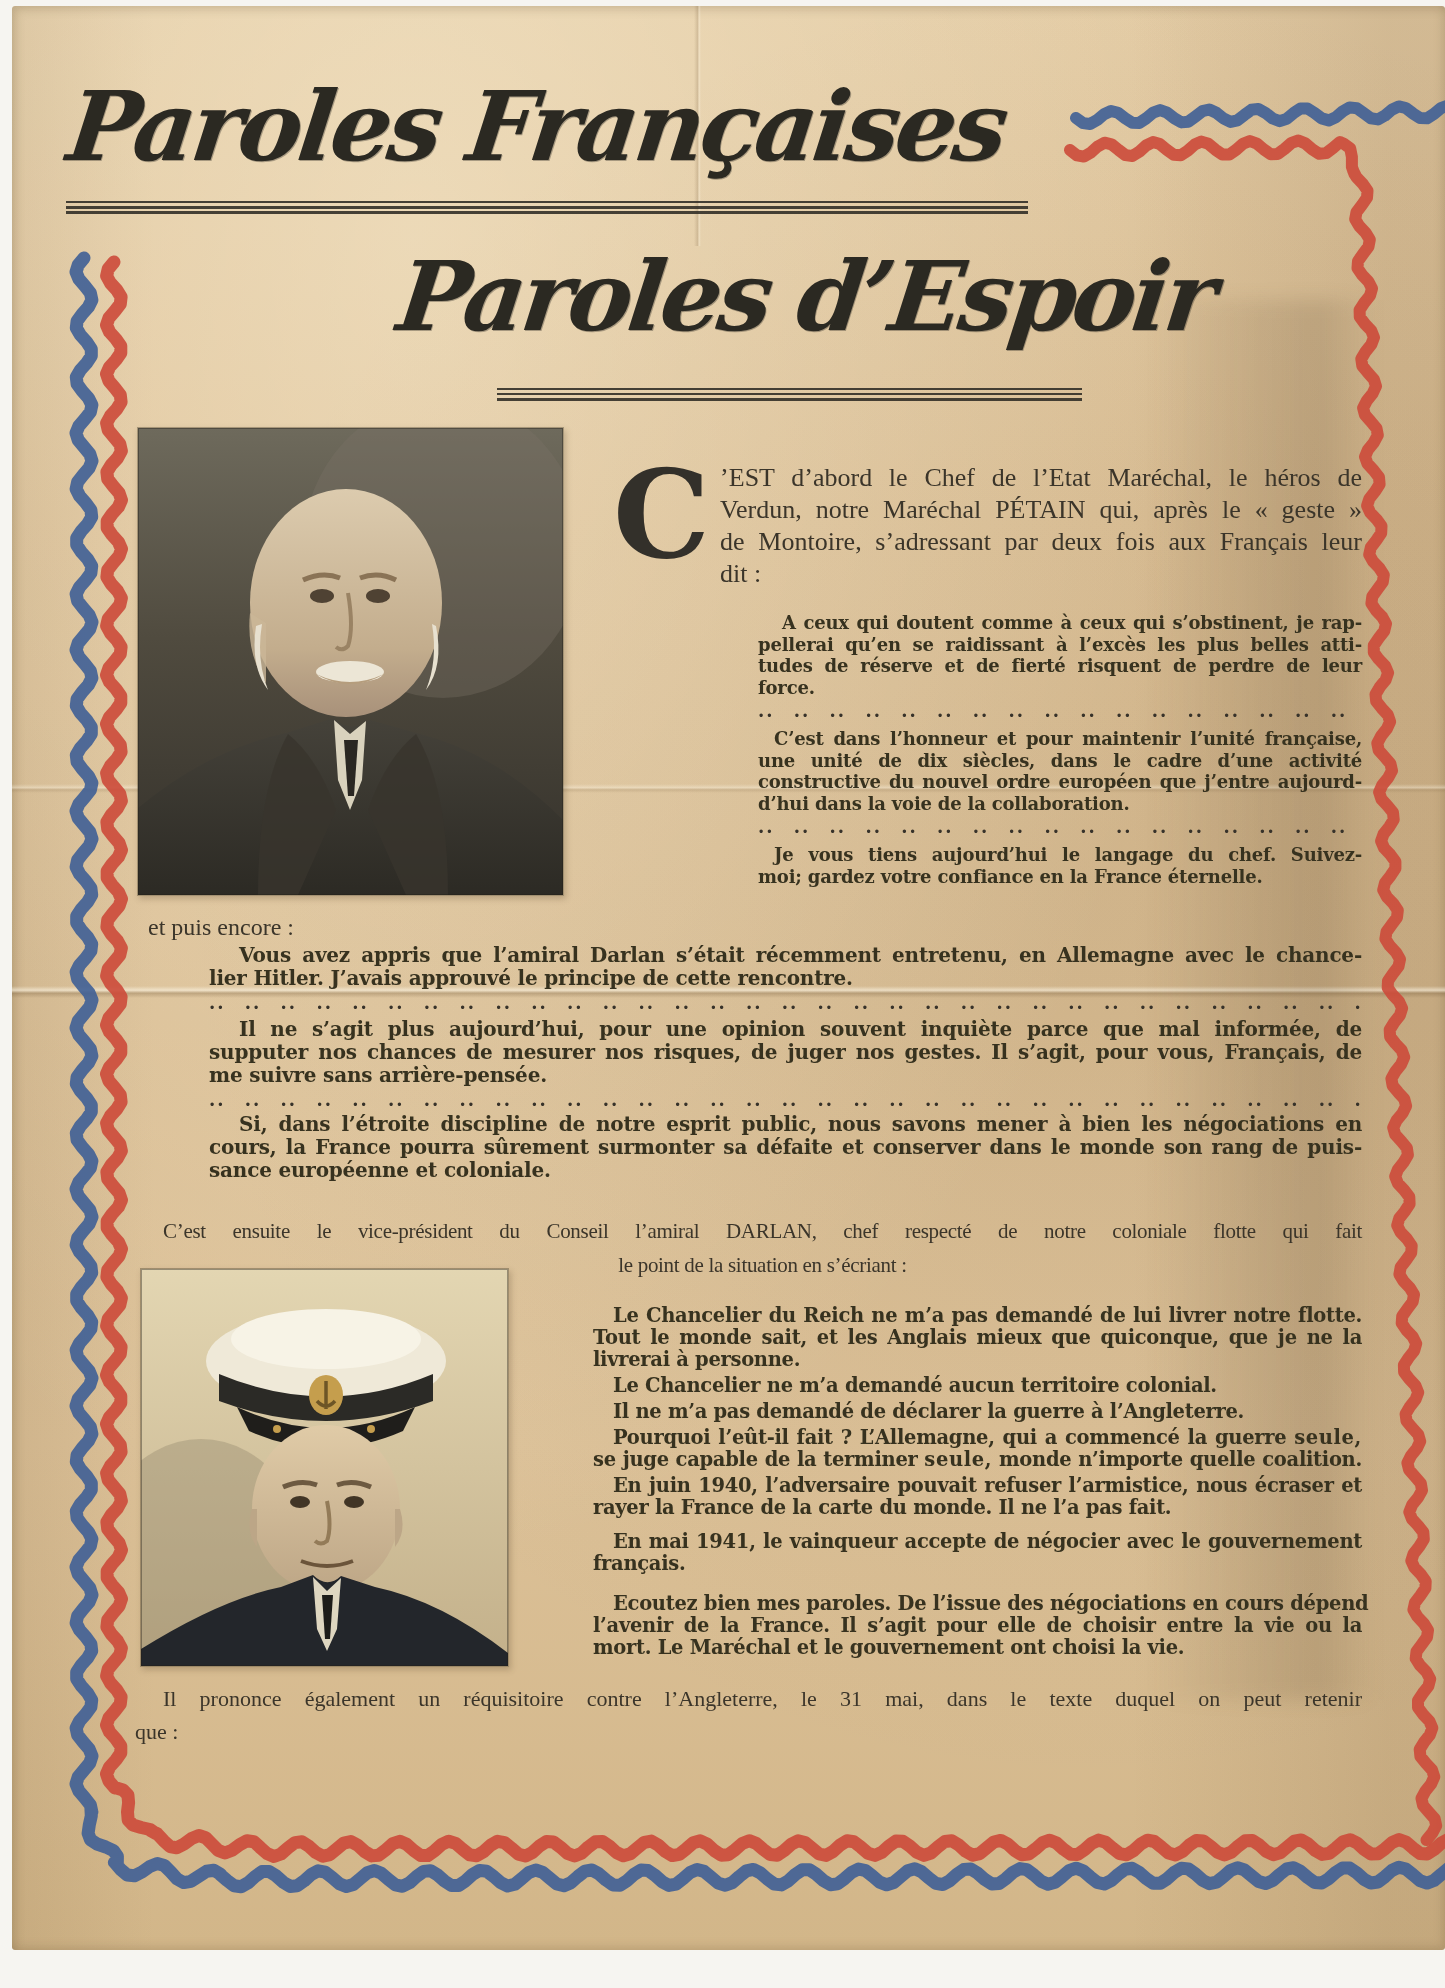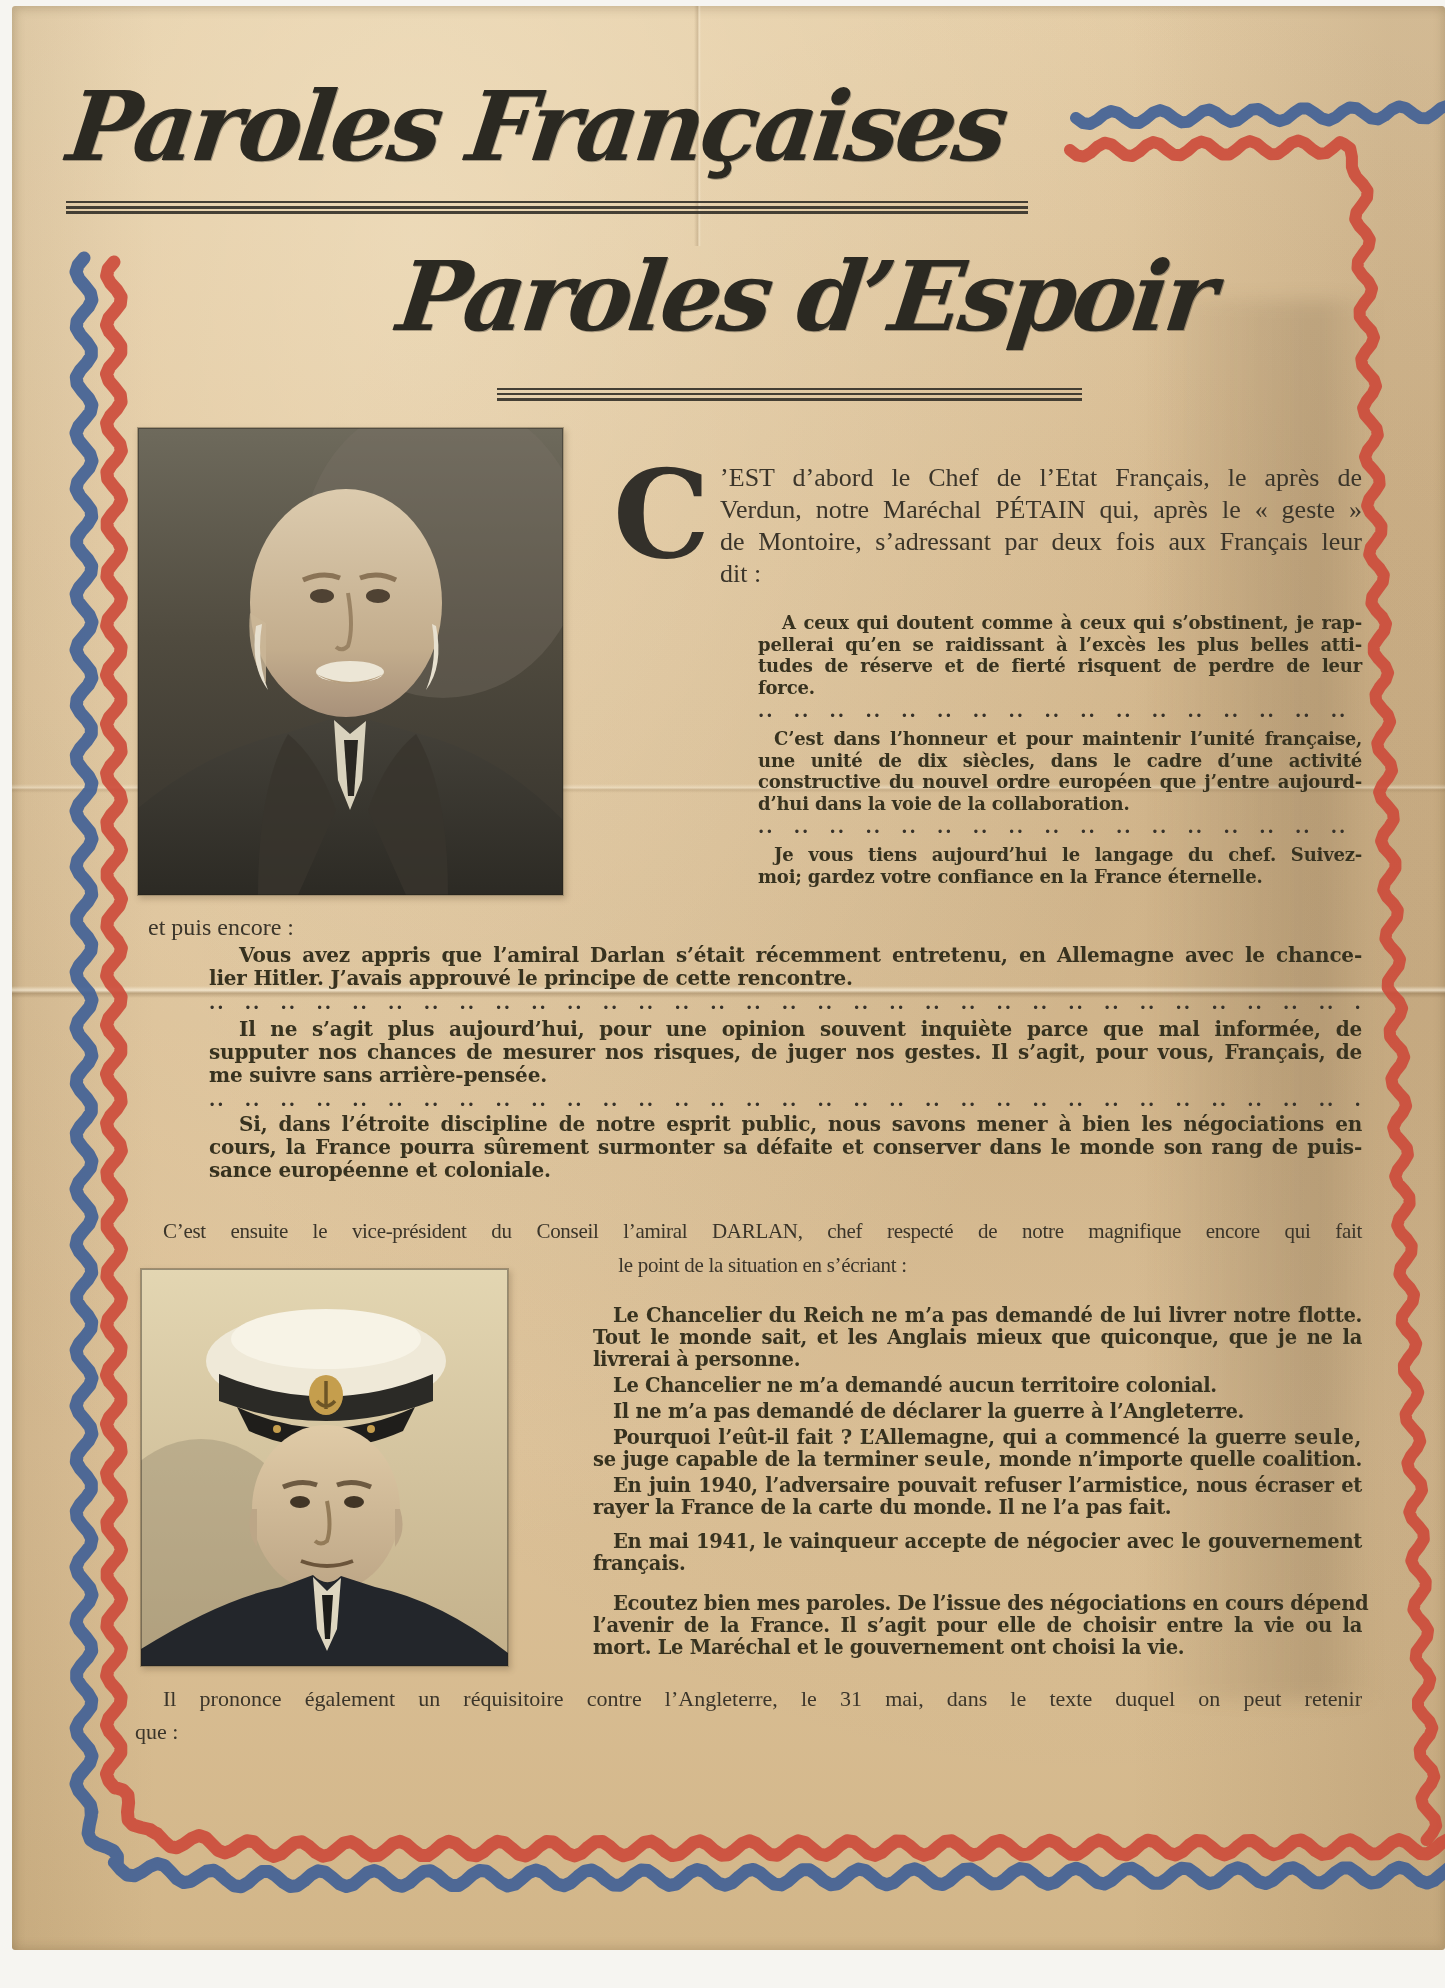--- a/index.html
+++ b/index.html
@@ -126,21 +126,21 @@
       <path d="M206 312 L220 312 L216 368 L210 368 Z" fill="#2a2722"></path>
       <path d="M150 306 Q180 330 198 382 L160 467 L120 467 Q120 360 150 306 Z" fill="#38352d" opacity=".8"></path>
       <path d="M278 306 Q248 330 230 382 L268 467 L310 467 Q310 360 278 306 Z" fill="#38352d" opacity=".8"></path>
       <rect width="425" height="467" fill="none" stroke="#241f16" stroke-opacity=".4" stroke-width="2"></rect>
     </svg>
   </div>
 
   <div class="block narr intro para">
     <span class="dropcap">C</span>
     <div>
-        <div class="tline">’EST d’abord le Chef de l’Etat Français, le après de</div>
+        <div class="tline">’EST d’abord le Chef de l’Etat Maréchal, le héros de</div>
         <div class="tline">Verdun, notre Maréchal PÉTAIN qui, après le « geste »</div>
         <div class="tline">de Montoire, s’adressant par deux fois aux Français leur</div>
         <div class="tline">dit :</div>
       </div>
   </div>
 
   <div class="block slab qcol">
     <div class="para q1">
         <div class="tline">A ceux qui doutent comme à ceux qui s’obstinent, je rap-</div>
         <div class="tline">pellerai qu’en se raidissant à l’excès les plus belles atti-</div>
@@ -176,21 +176,21 @@
       </div>
     <div class="dots d2">.. .. .. .. .. .. .. .. .. .. .. .. .. .. .. .. .. .. .. .. .. .. .. .. .. .. .. .. .. .. .. .. .. .. .. .. .. .. .. .. .. .. .. ..</div>
     <div class="para">
         <div class="tline">Si, dans l’étroite discipline de notre esprit public, nous savons mener à bien les négociations en</div>
         <div class="tline">cours, la France pourra sûrement surmonter sa défaite et conserver dans le monde son rang de puis-</div>
         <div class="tline">sance européenne et coloniale.</div>
       </div>
   </div>
 
   <div class="block narr darlan-intro">
-    <div class="tline">C’est ensuite le vice-président du Conseil l’amiral DARLAN, chef respecté de notre magnifique encore qui fait</div>
+    <div class="tline">C’est ensuite le vice-président du Conseil l’amiral DARLAN, chef respecté de notre coloniale flotte qui fait</div>
     <div class="tline l2">le point de la situation en s’écriant :</div>
   </div>
 
   <div class="photo" style="left:140px;top:1268px;width:367px;height:397px;">
     <svg width="367" height="397" viewBox="0 0 367 397">
       <defs>
         <linearGradient id="dbg" x1="0" y1="0" x2="0" y2="1">
           <stop offset="0" stop-color="#e3d6b2"></stop>
             <stop offset="1" stop-color="#c3b08a"></stop>
         </linearGradient>

